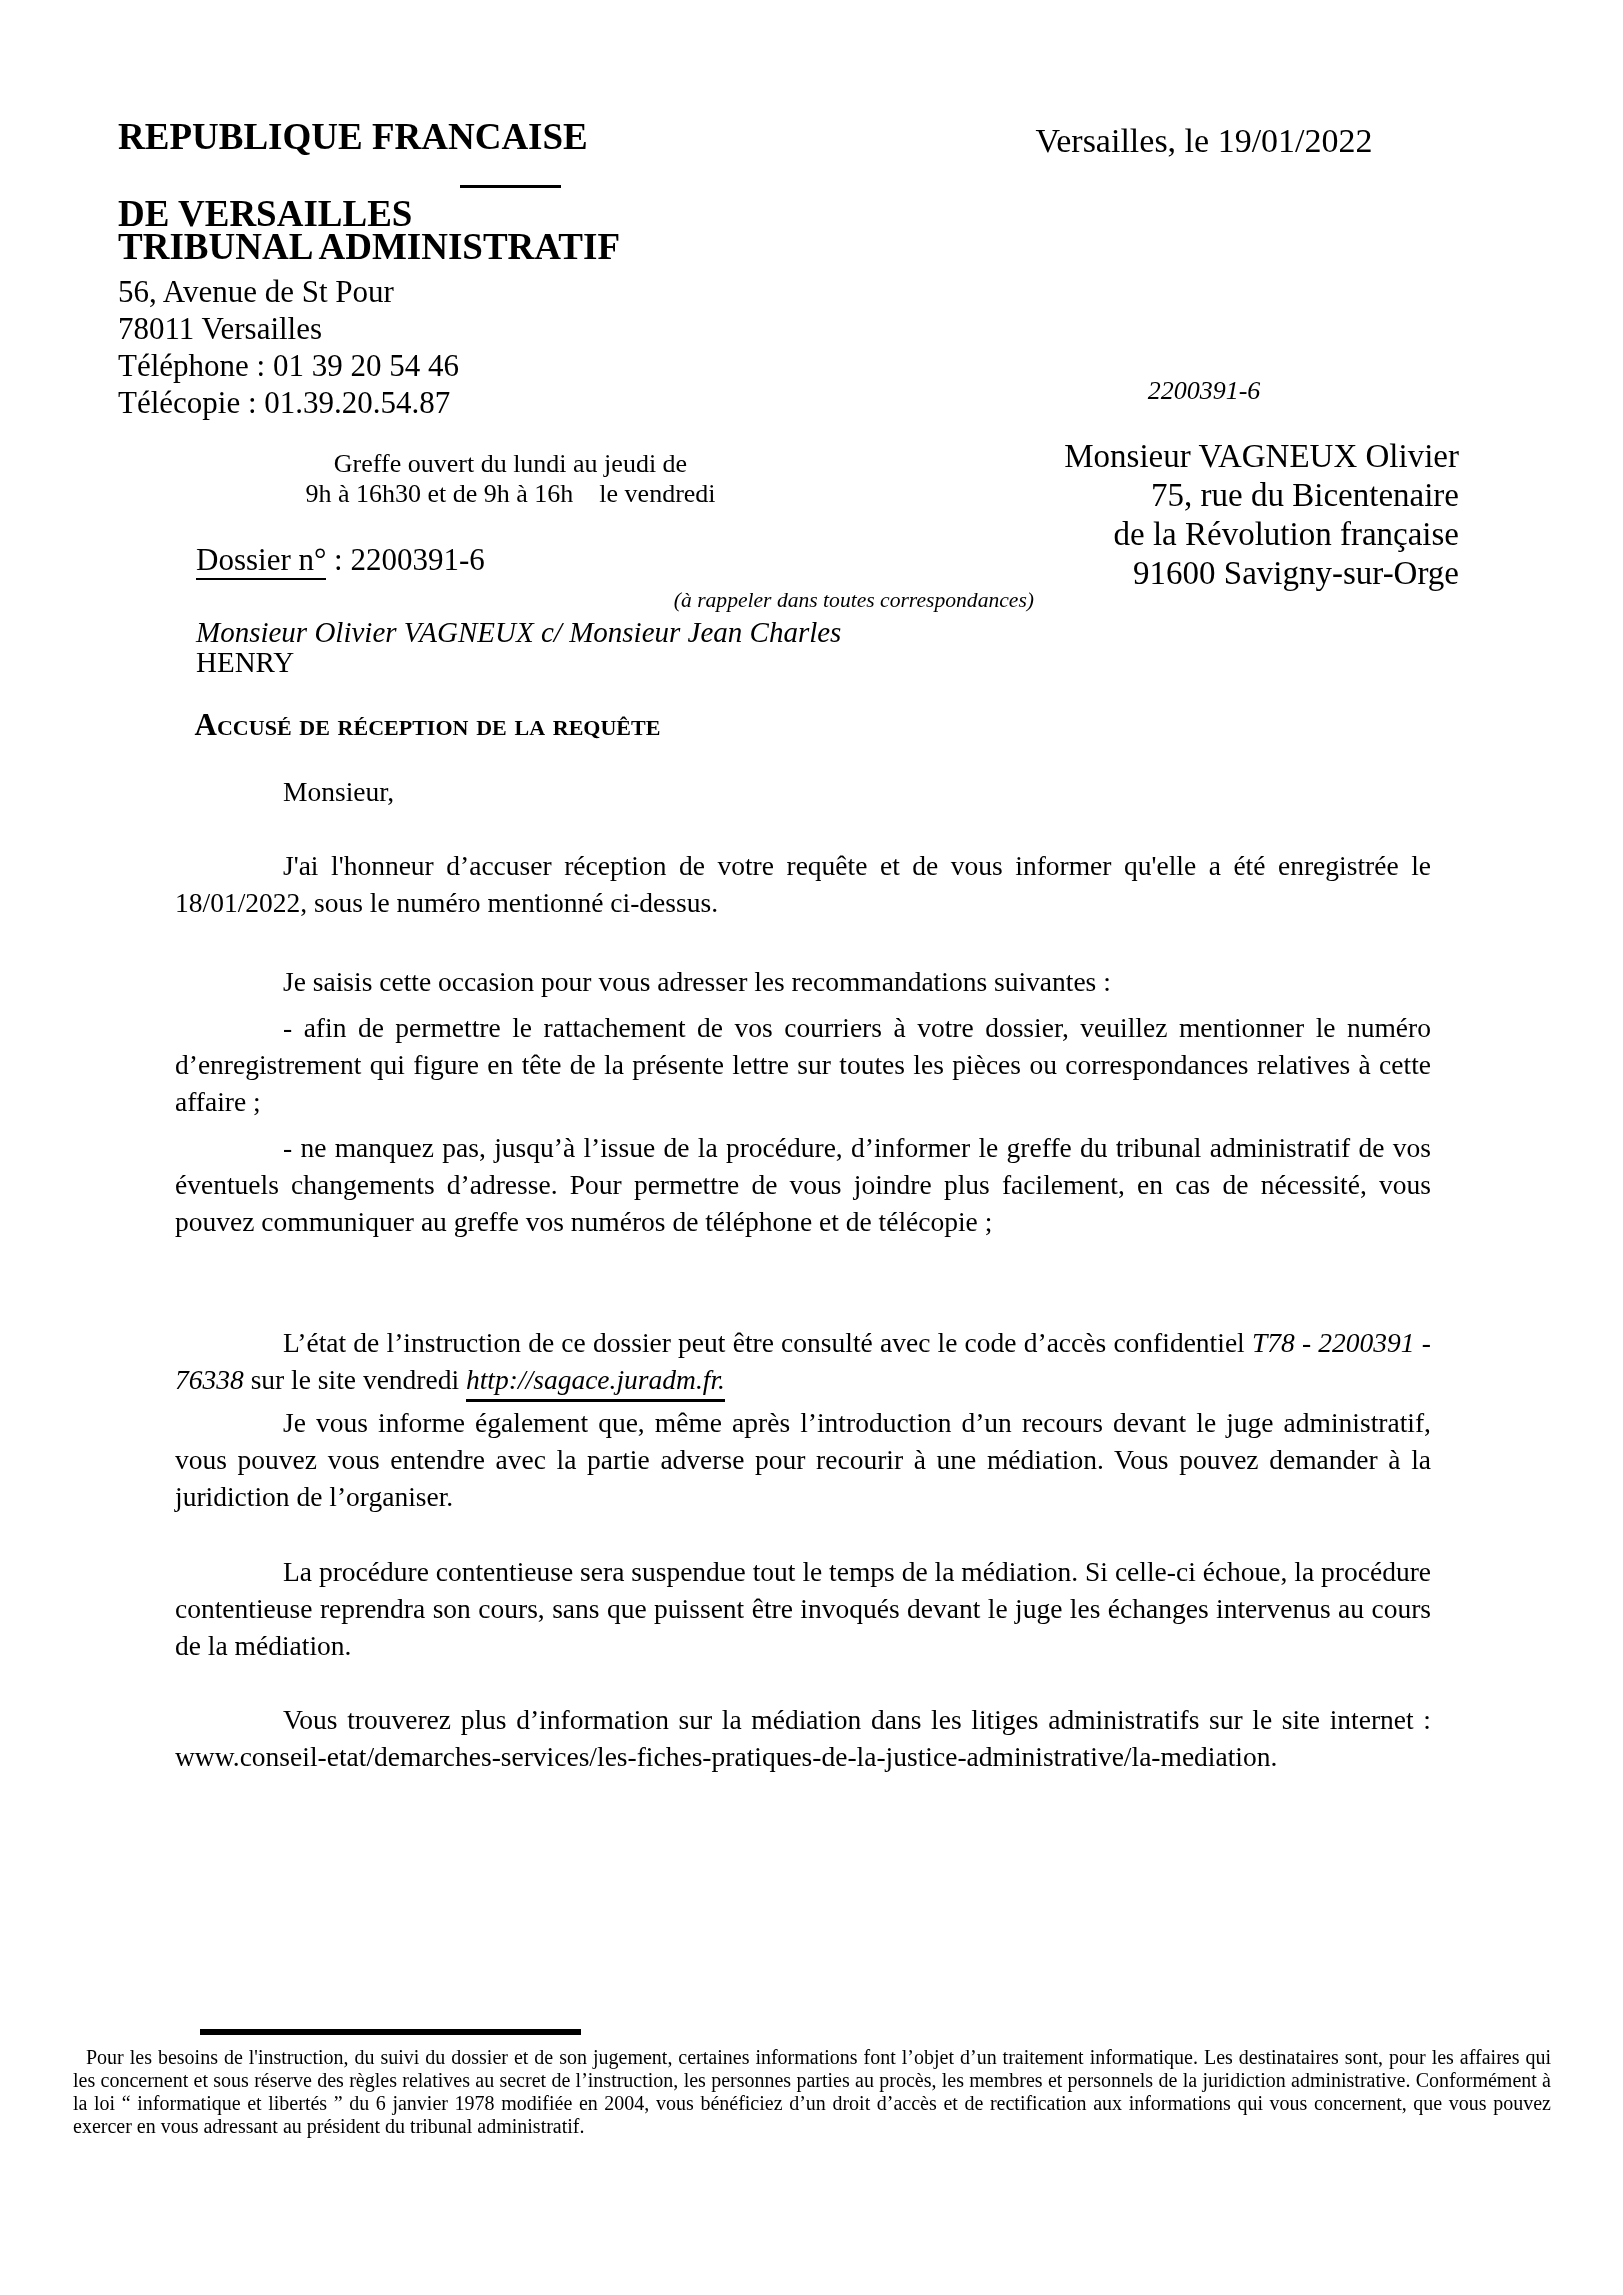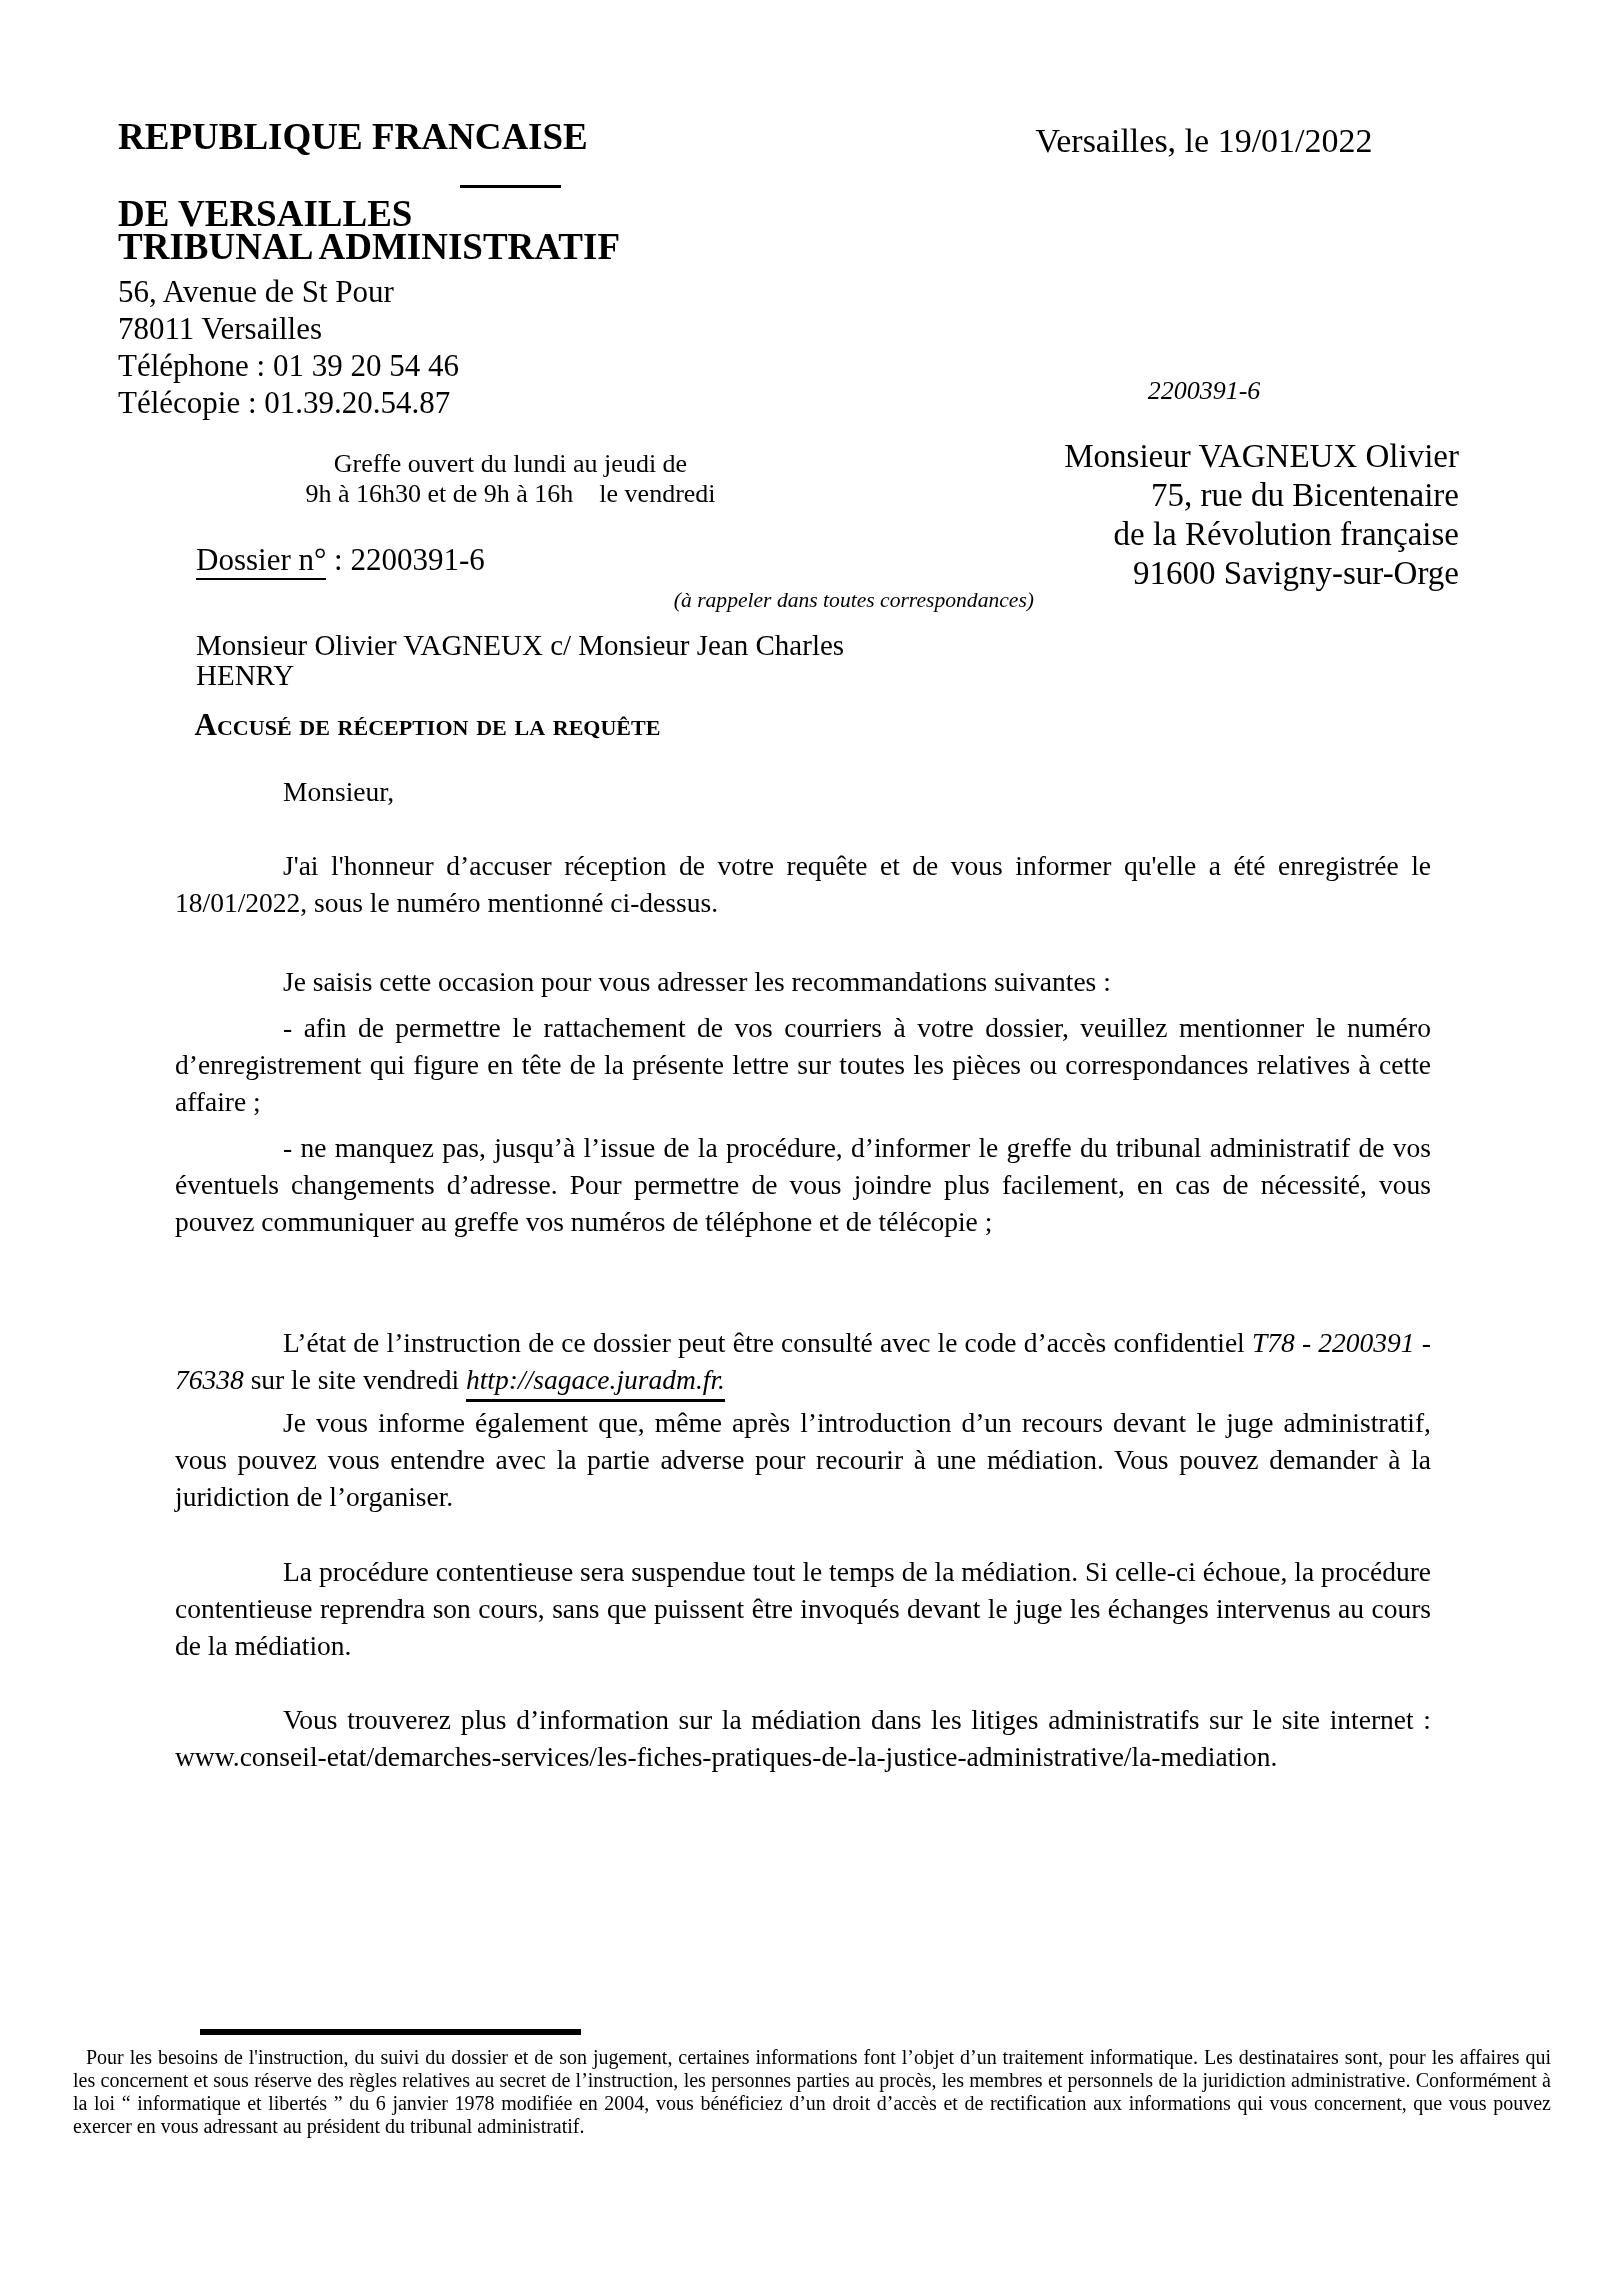--- a/index.html
+++ b/index.html
@@ -75,21 +75,21 @@
     font-size: 21.6px;
     line-height: 26px;
     font-style: italic;
     margin-top: 9.2px;
     text-align: right;
   }
   .case-line {
     font-size: 29px;
     line-height: 30px;
   }
-  .case-first { margin-top: 17px; }
+  .case-first { margin-top: 4px; font-style: italic; }
 
   
   .dateline {
     position: absolute;
     left: 949px;
     top: 122px;
     width: 510px;
     text-align: center;
     font-size: 34px;
     line-height: 37px;

